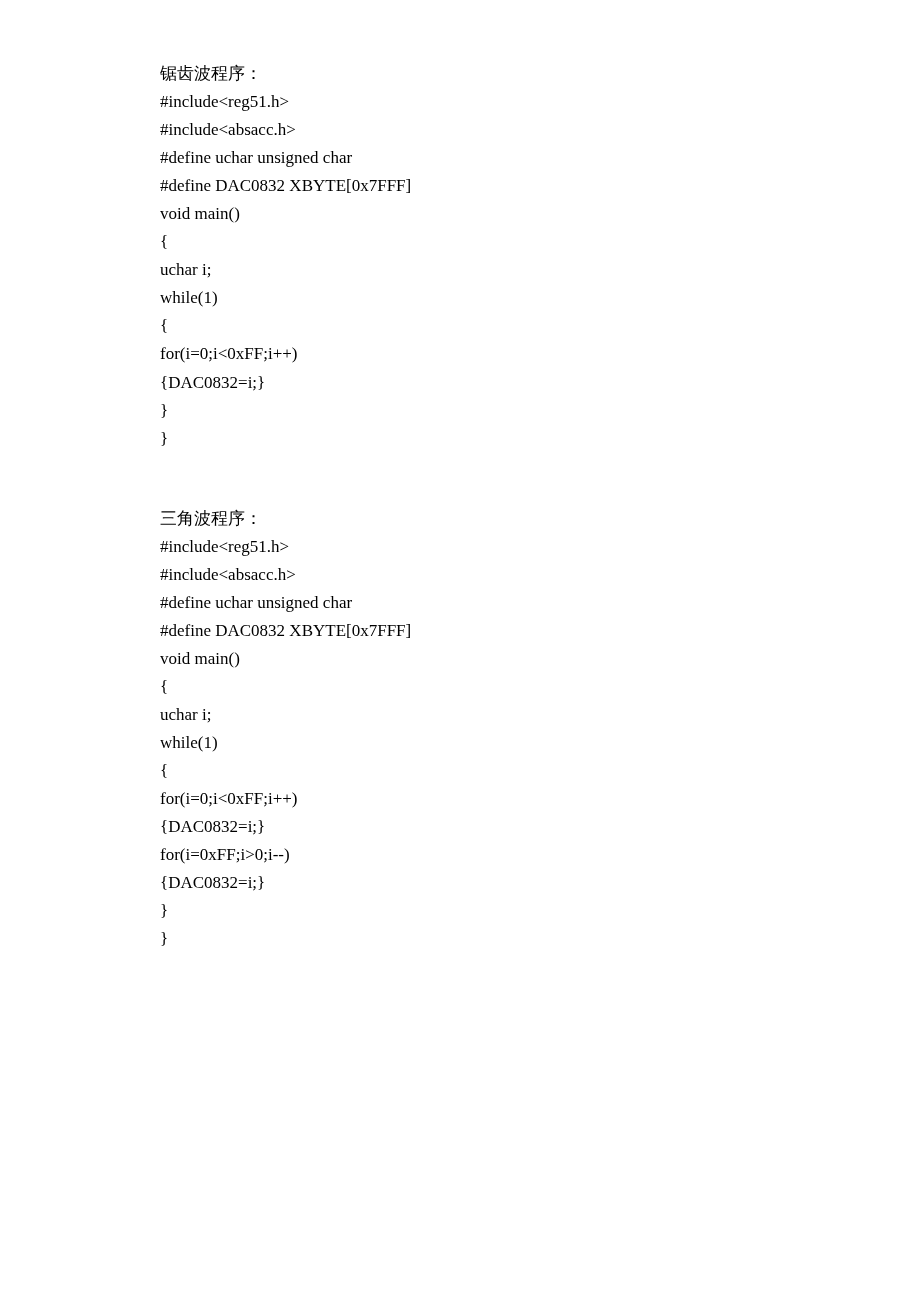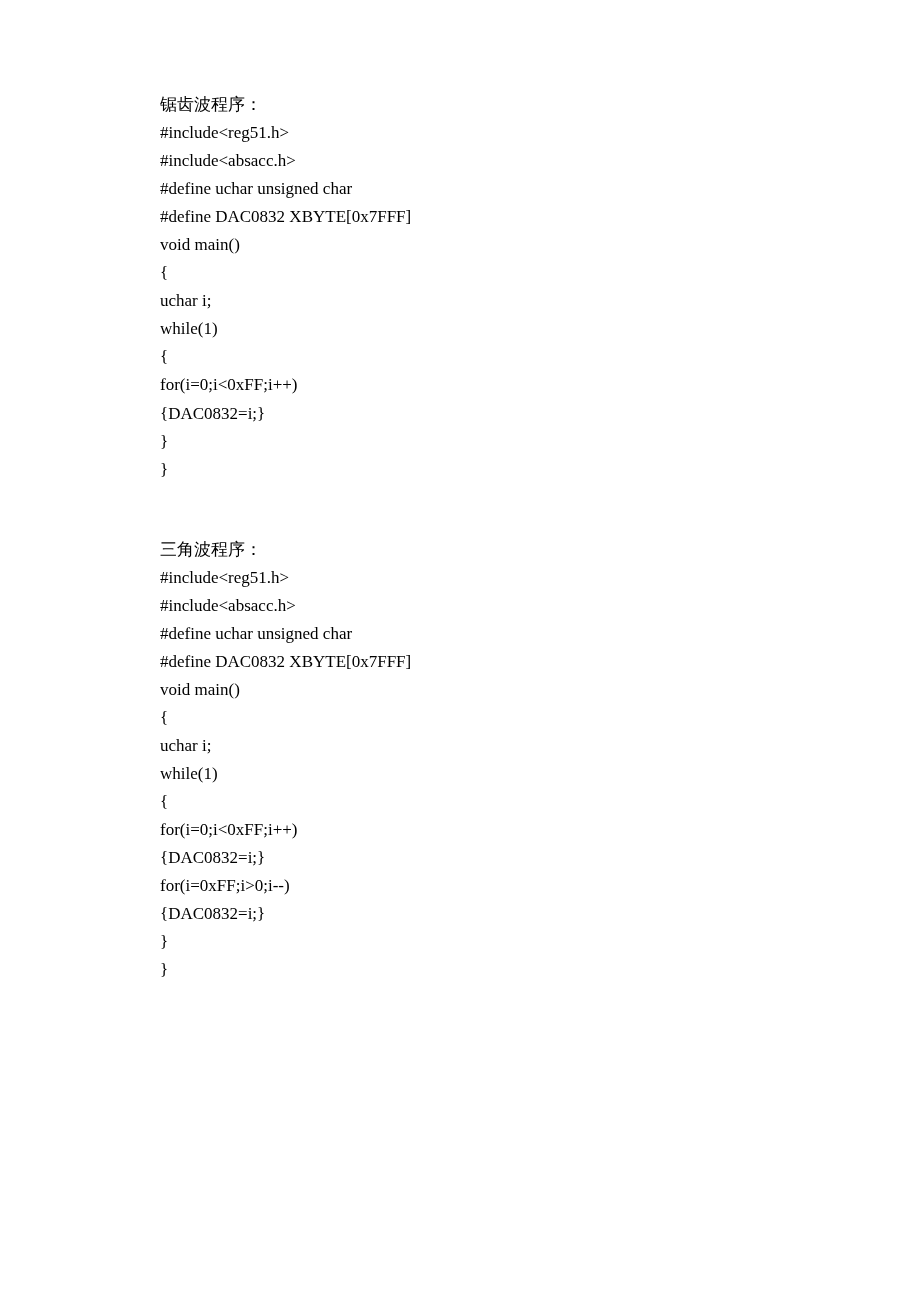--- a/index.html
+++ b/index.html
@@ -7,21 +7,21 @@
     padding: 0;
     background: #ffffff;
     width: 920px;
     height: 1302px;
     font-family: "SimSun", "宋体", "Times New Roman", serif;
     font-size: 17px;
     color: #000000;
     line-height: 1.65;
   }
   .page {
-    padding: 91px 160px 0 160px;
+    padding: 60px 160px 0 160px;
   }
   .code-block {
     white-space: pre;
     margin-bottom: 52px;
   }
 </style>
 </head>
 <body>
 
 <div class="page">

